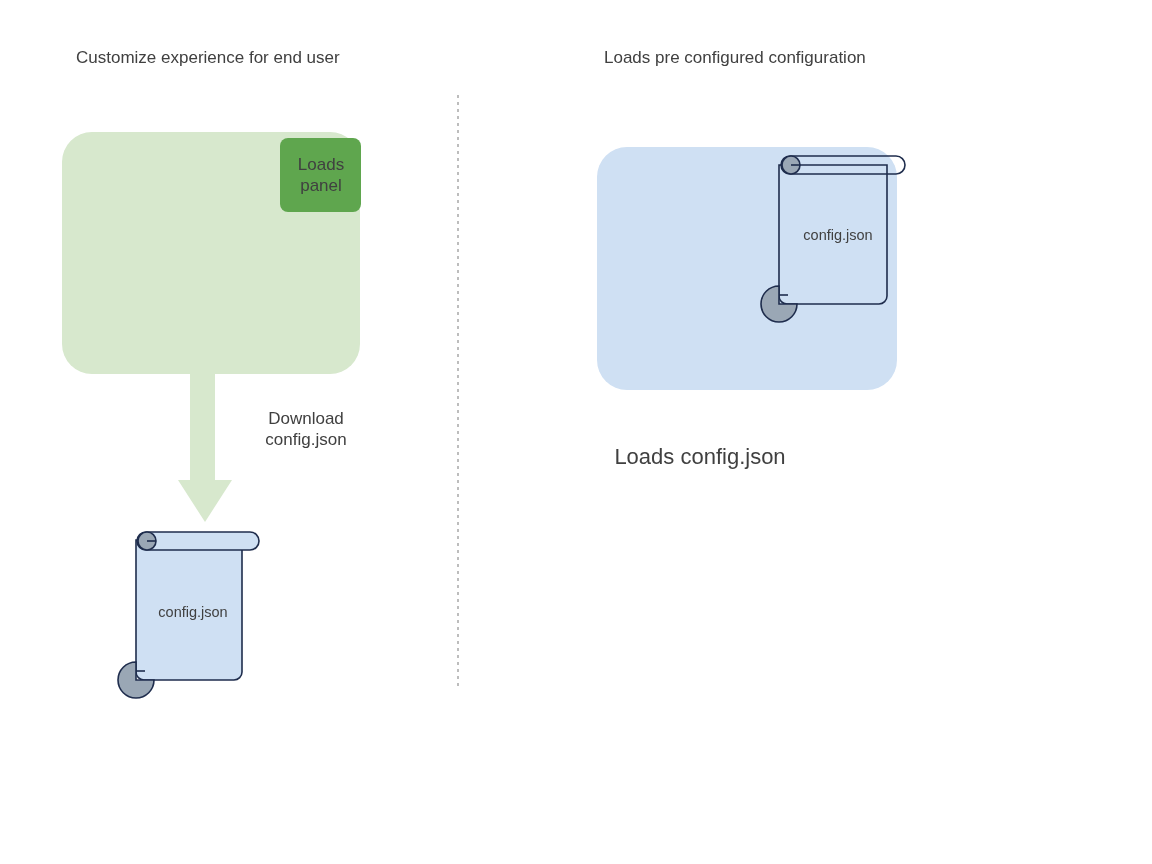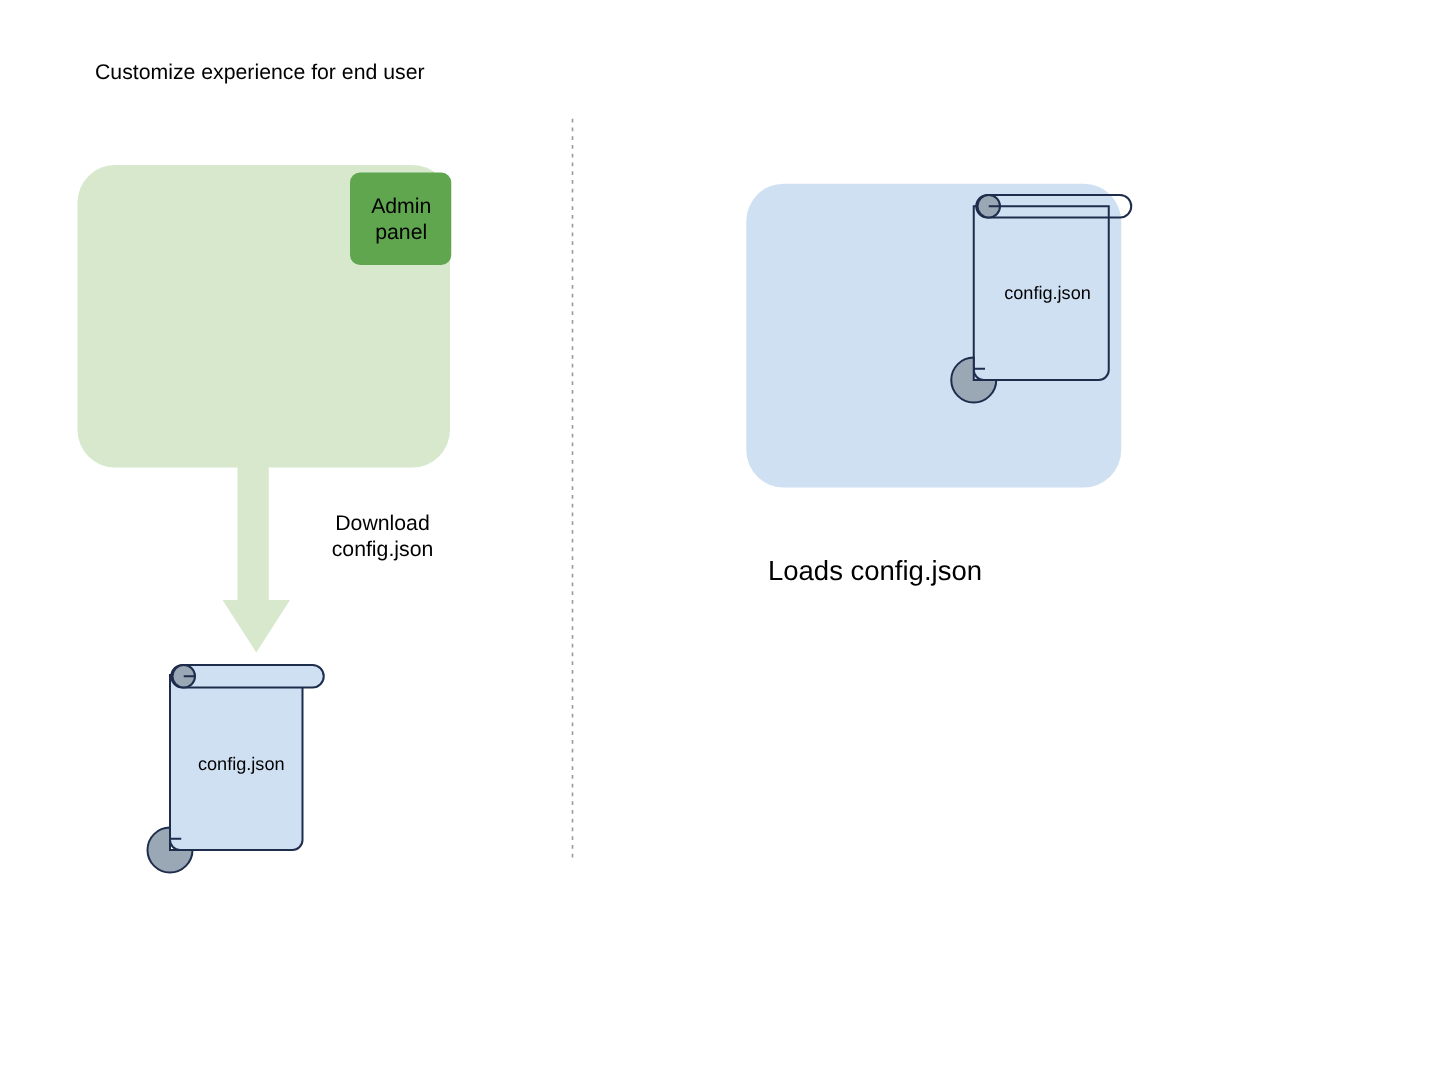--- a/index.html
+++ b/index.html
@@ -23,21 +23,21 @@
   .svg-layer {
     position: absolute;
     left: 0;
     top: 0;
     width: 1152px;
     height: 864px;
   }
   .label {
     position: absolute;
     font-family: "Liberation Sans", sans-serif;
-    color: #000000;
+    color: #404040;
     white-space: pre;
     line-height: 1.22;
     text-align: center;
   }
   .title-label {
     font-size: 17px;
   }
   .node-label {
     font-size: 17px;
   }
@@ -133,25 +133,26 @@
                A 18 18 0 1 0 797 304
                Z" fill="#9aa7b5" stroke="#1f2d4d" stroke-width="1.6"></path>
       <path d="M 779 295 L 788 295" stroke="#1f2d4d" stroke-width="1.6" fill="none"></path>
     </g>
 
   </svg>
 
   <div class="label title-label" id="title-left">Customize experience for end user</div>
 
 
-  <div class="label node-label" id="admin-panel-label"><span>Admin</span><br><span>panel</span></div>
+  <div class="label node-label" id="admin-panel-label"><span>Loads</span><br><span>panel</span></div>
 
   <div class="label edge-label" id="edge-label-download"><span>Download</span><br><span>config.json</span></div>
 
   <div class="label doc-label" id="doc-label-left">config.json</div>
 
+  <div class="label title-label" id="title-right">Loads pre configured configuration</div>
 
 
   <div class="label doc-label" id="doc-label-right">config.json</div>
 
   <div class="label caption-label" id="caption-loads">Loads config.json</div>
 
 </div>
 
 </body></html>

